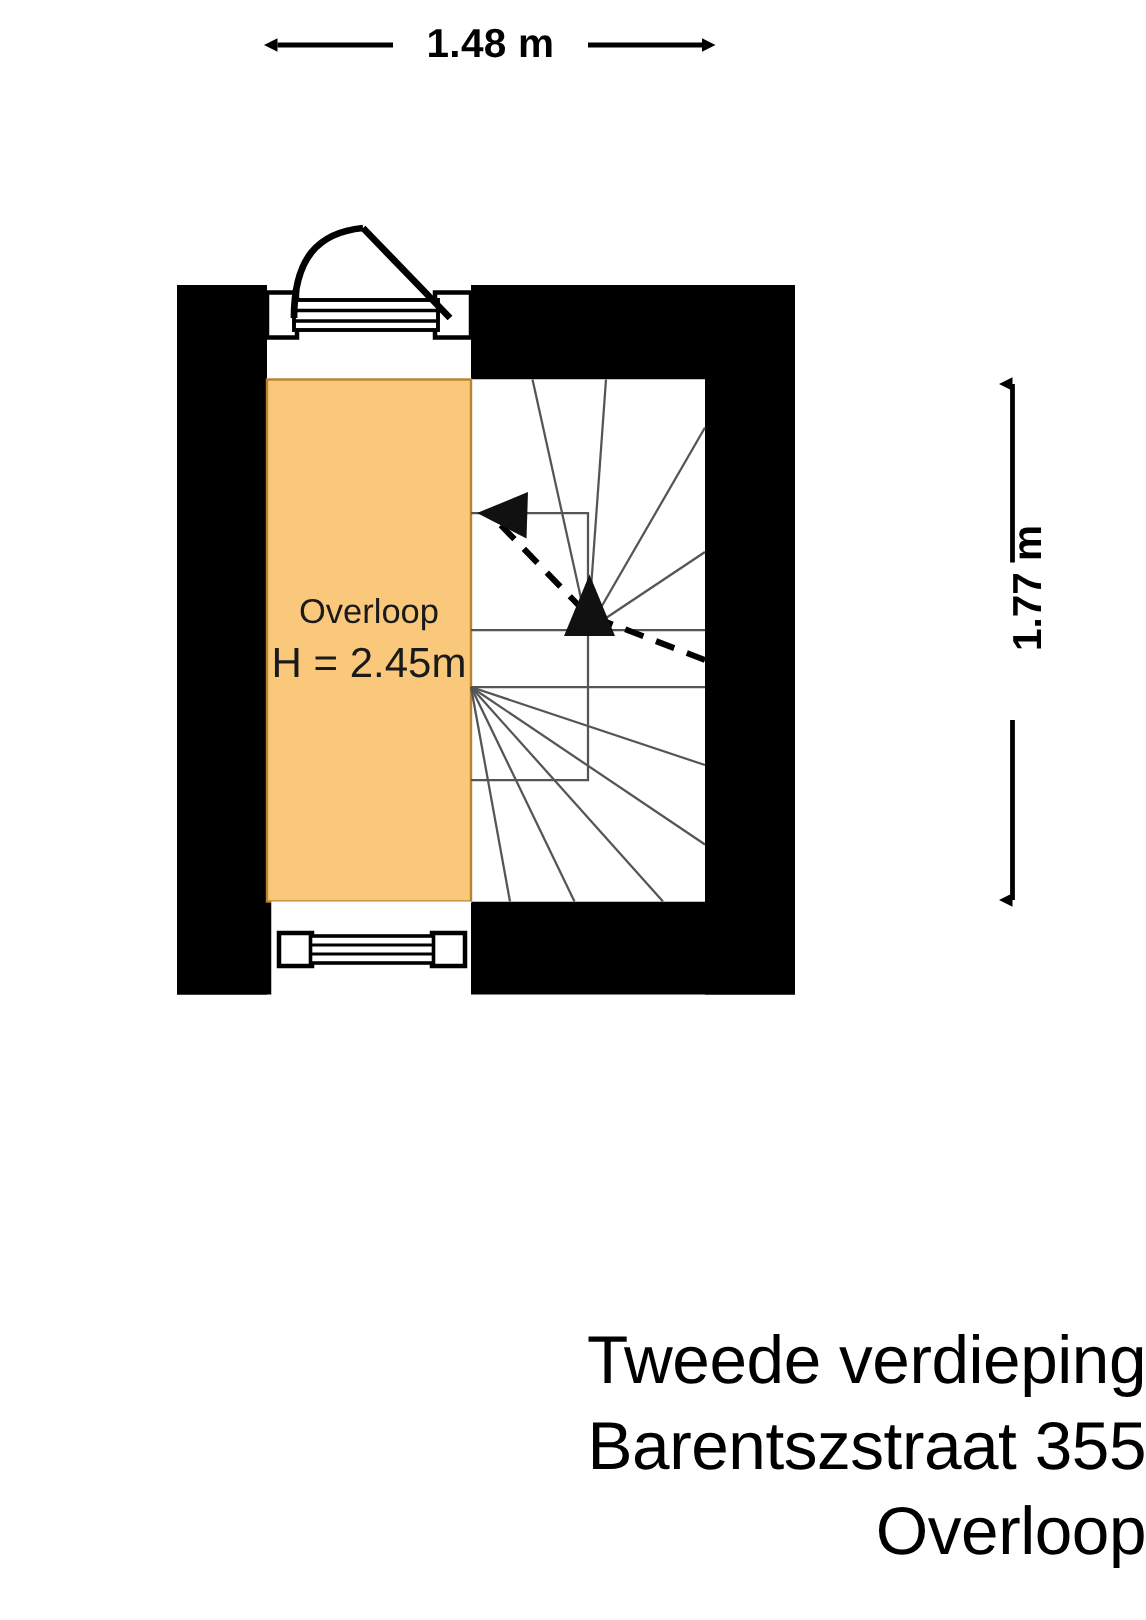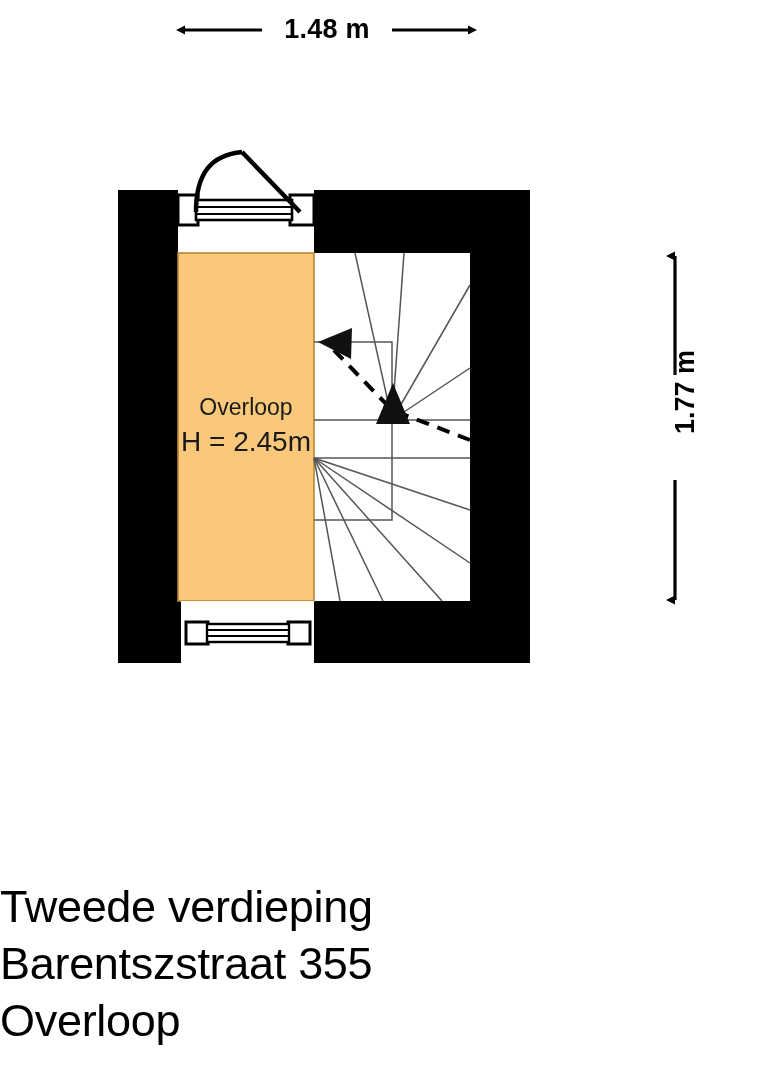--- a/index.html
+++ b/index.html
@@ -81,21 +81,21 @@
     font-size: 28px;
     margin-top: 5px;
   }
 
   
   #title-block {
     position: absolute;
     left: 0;
     top: 878px;
     width: 764px;
-    text-align: left;
+    text-align: right;
   }
   #title-block .t-line {
     display: block;
     font-size: 45px;
     line-height: 57px;
     letter-spacing: -0.3px;
     white-space: nowrap;
   }
 </style>
 </head>

